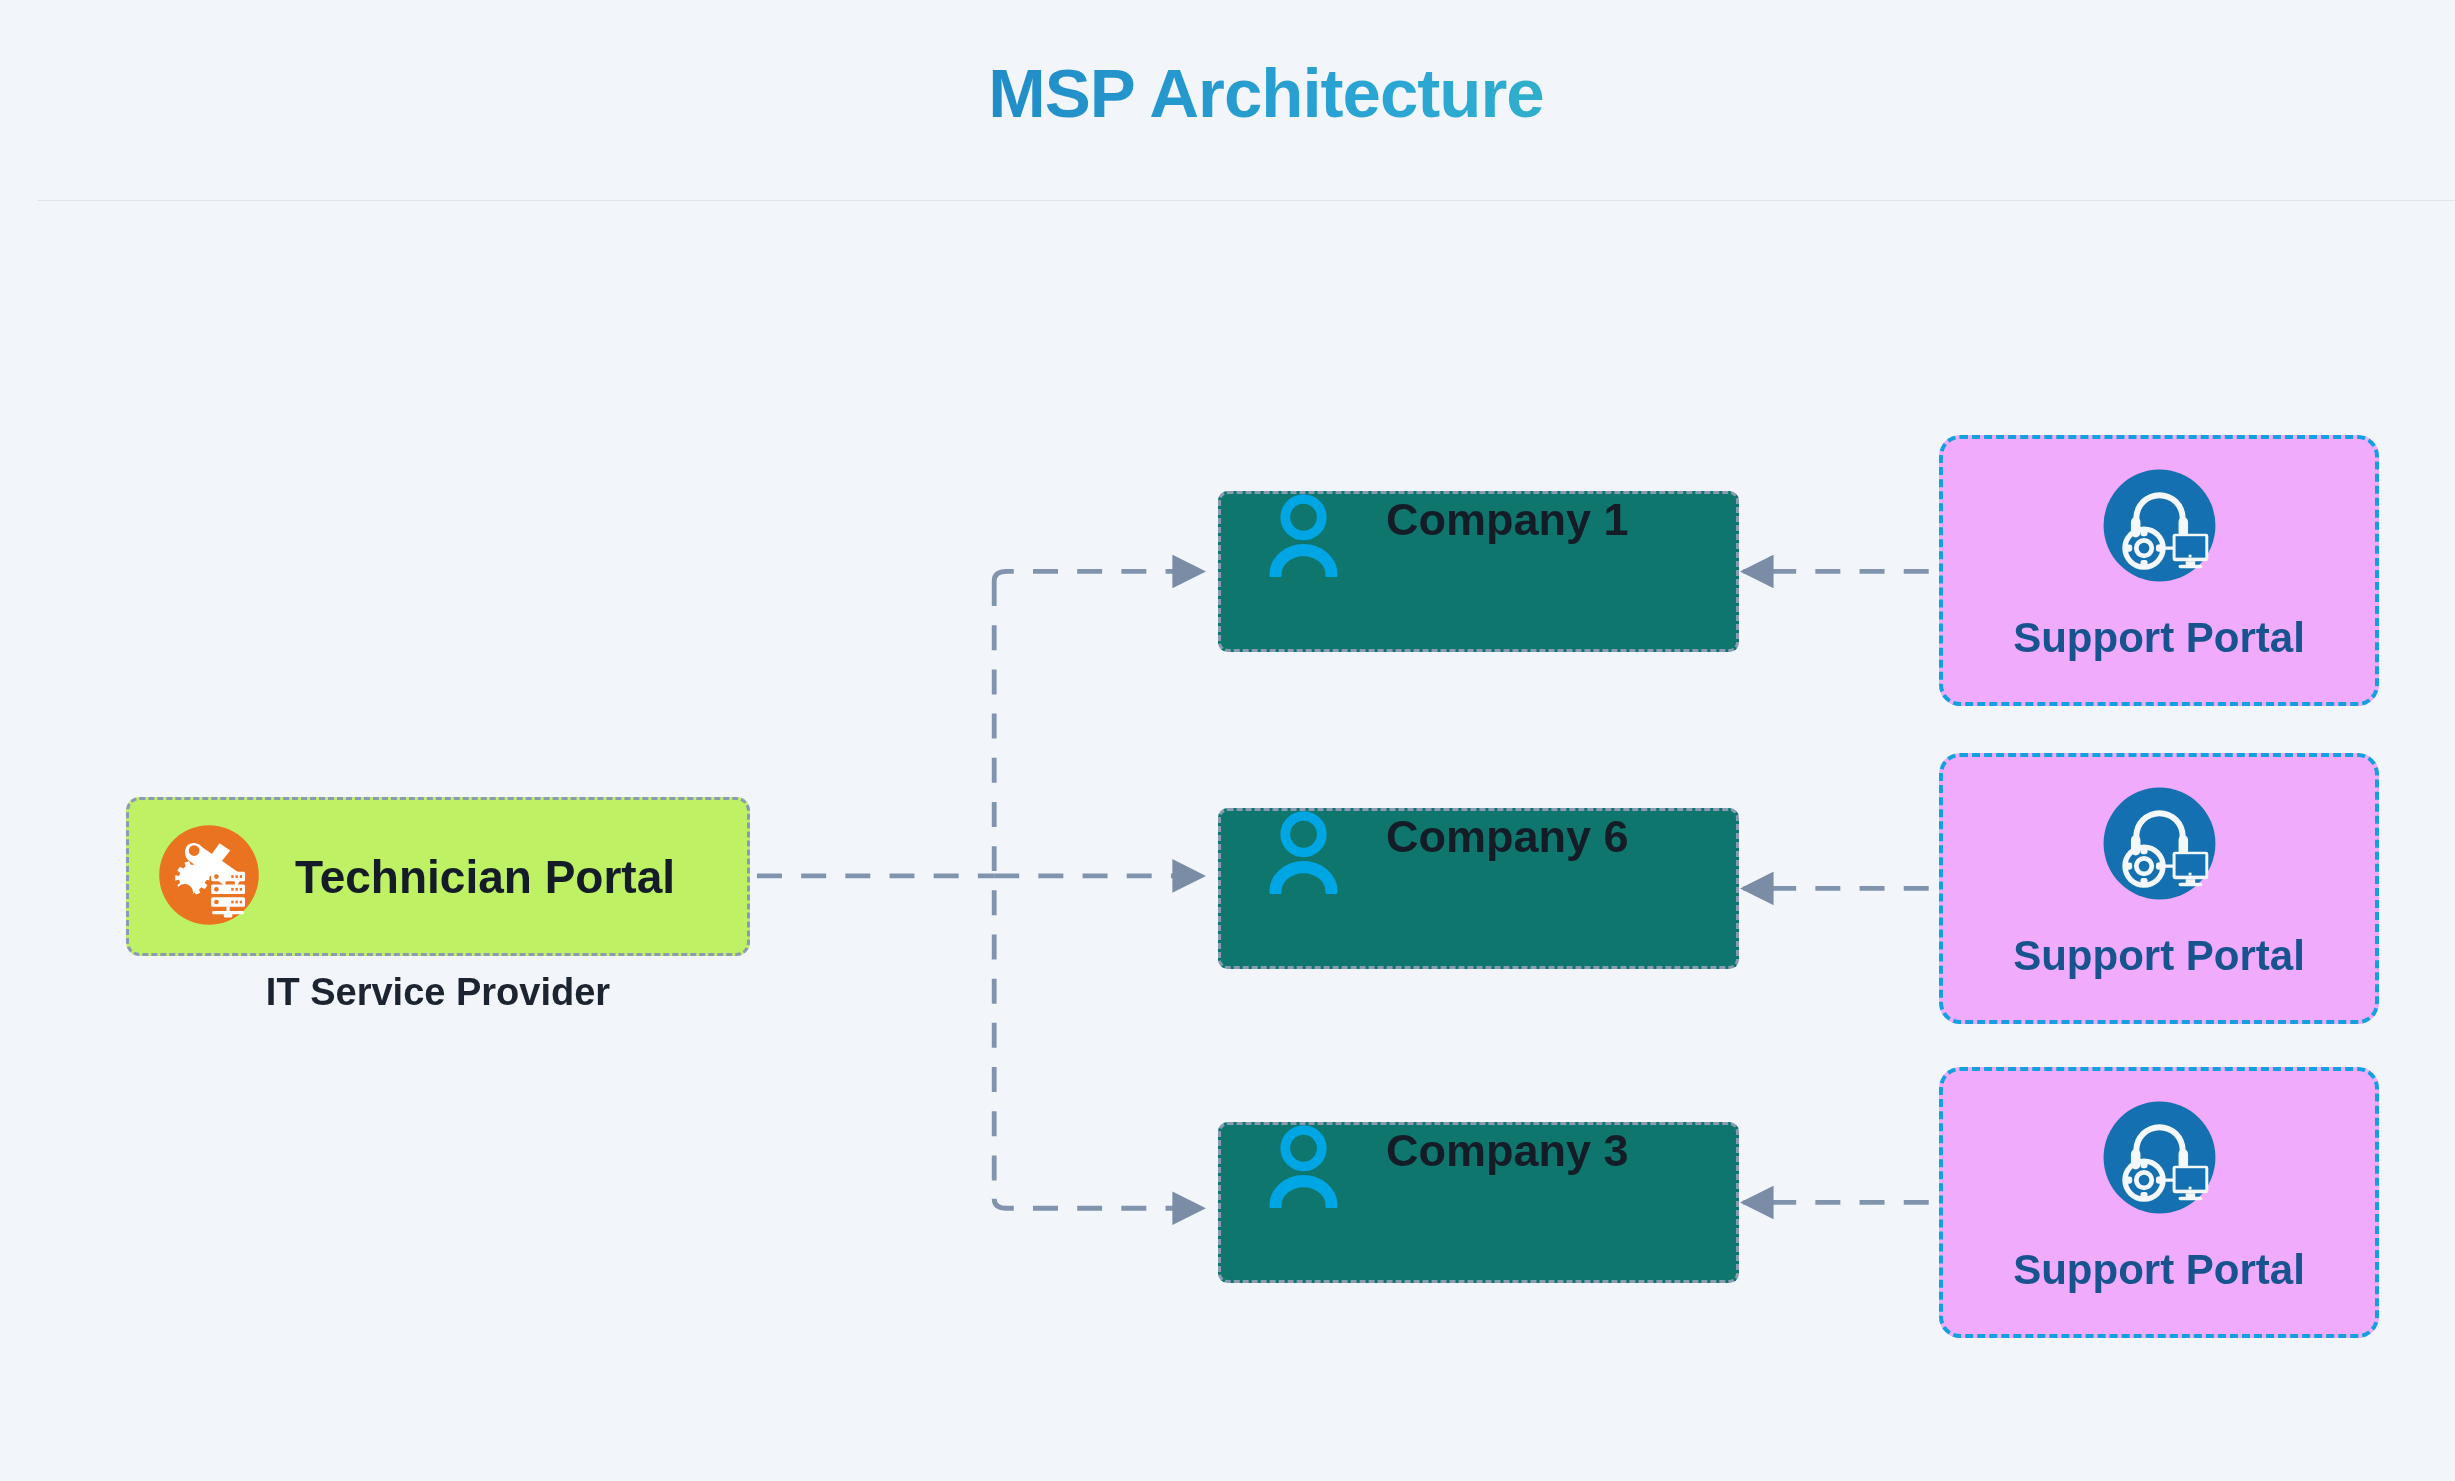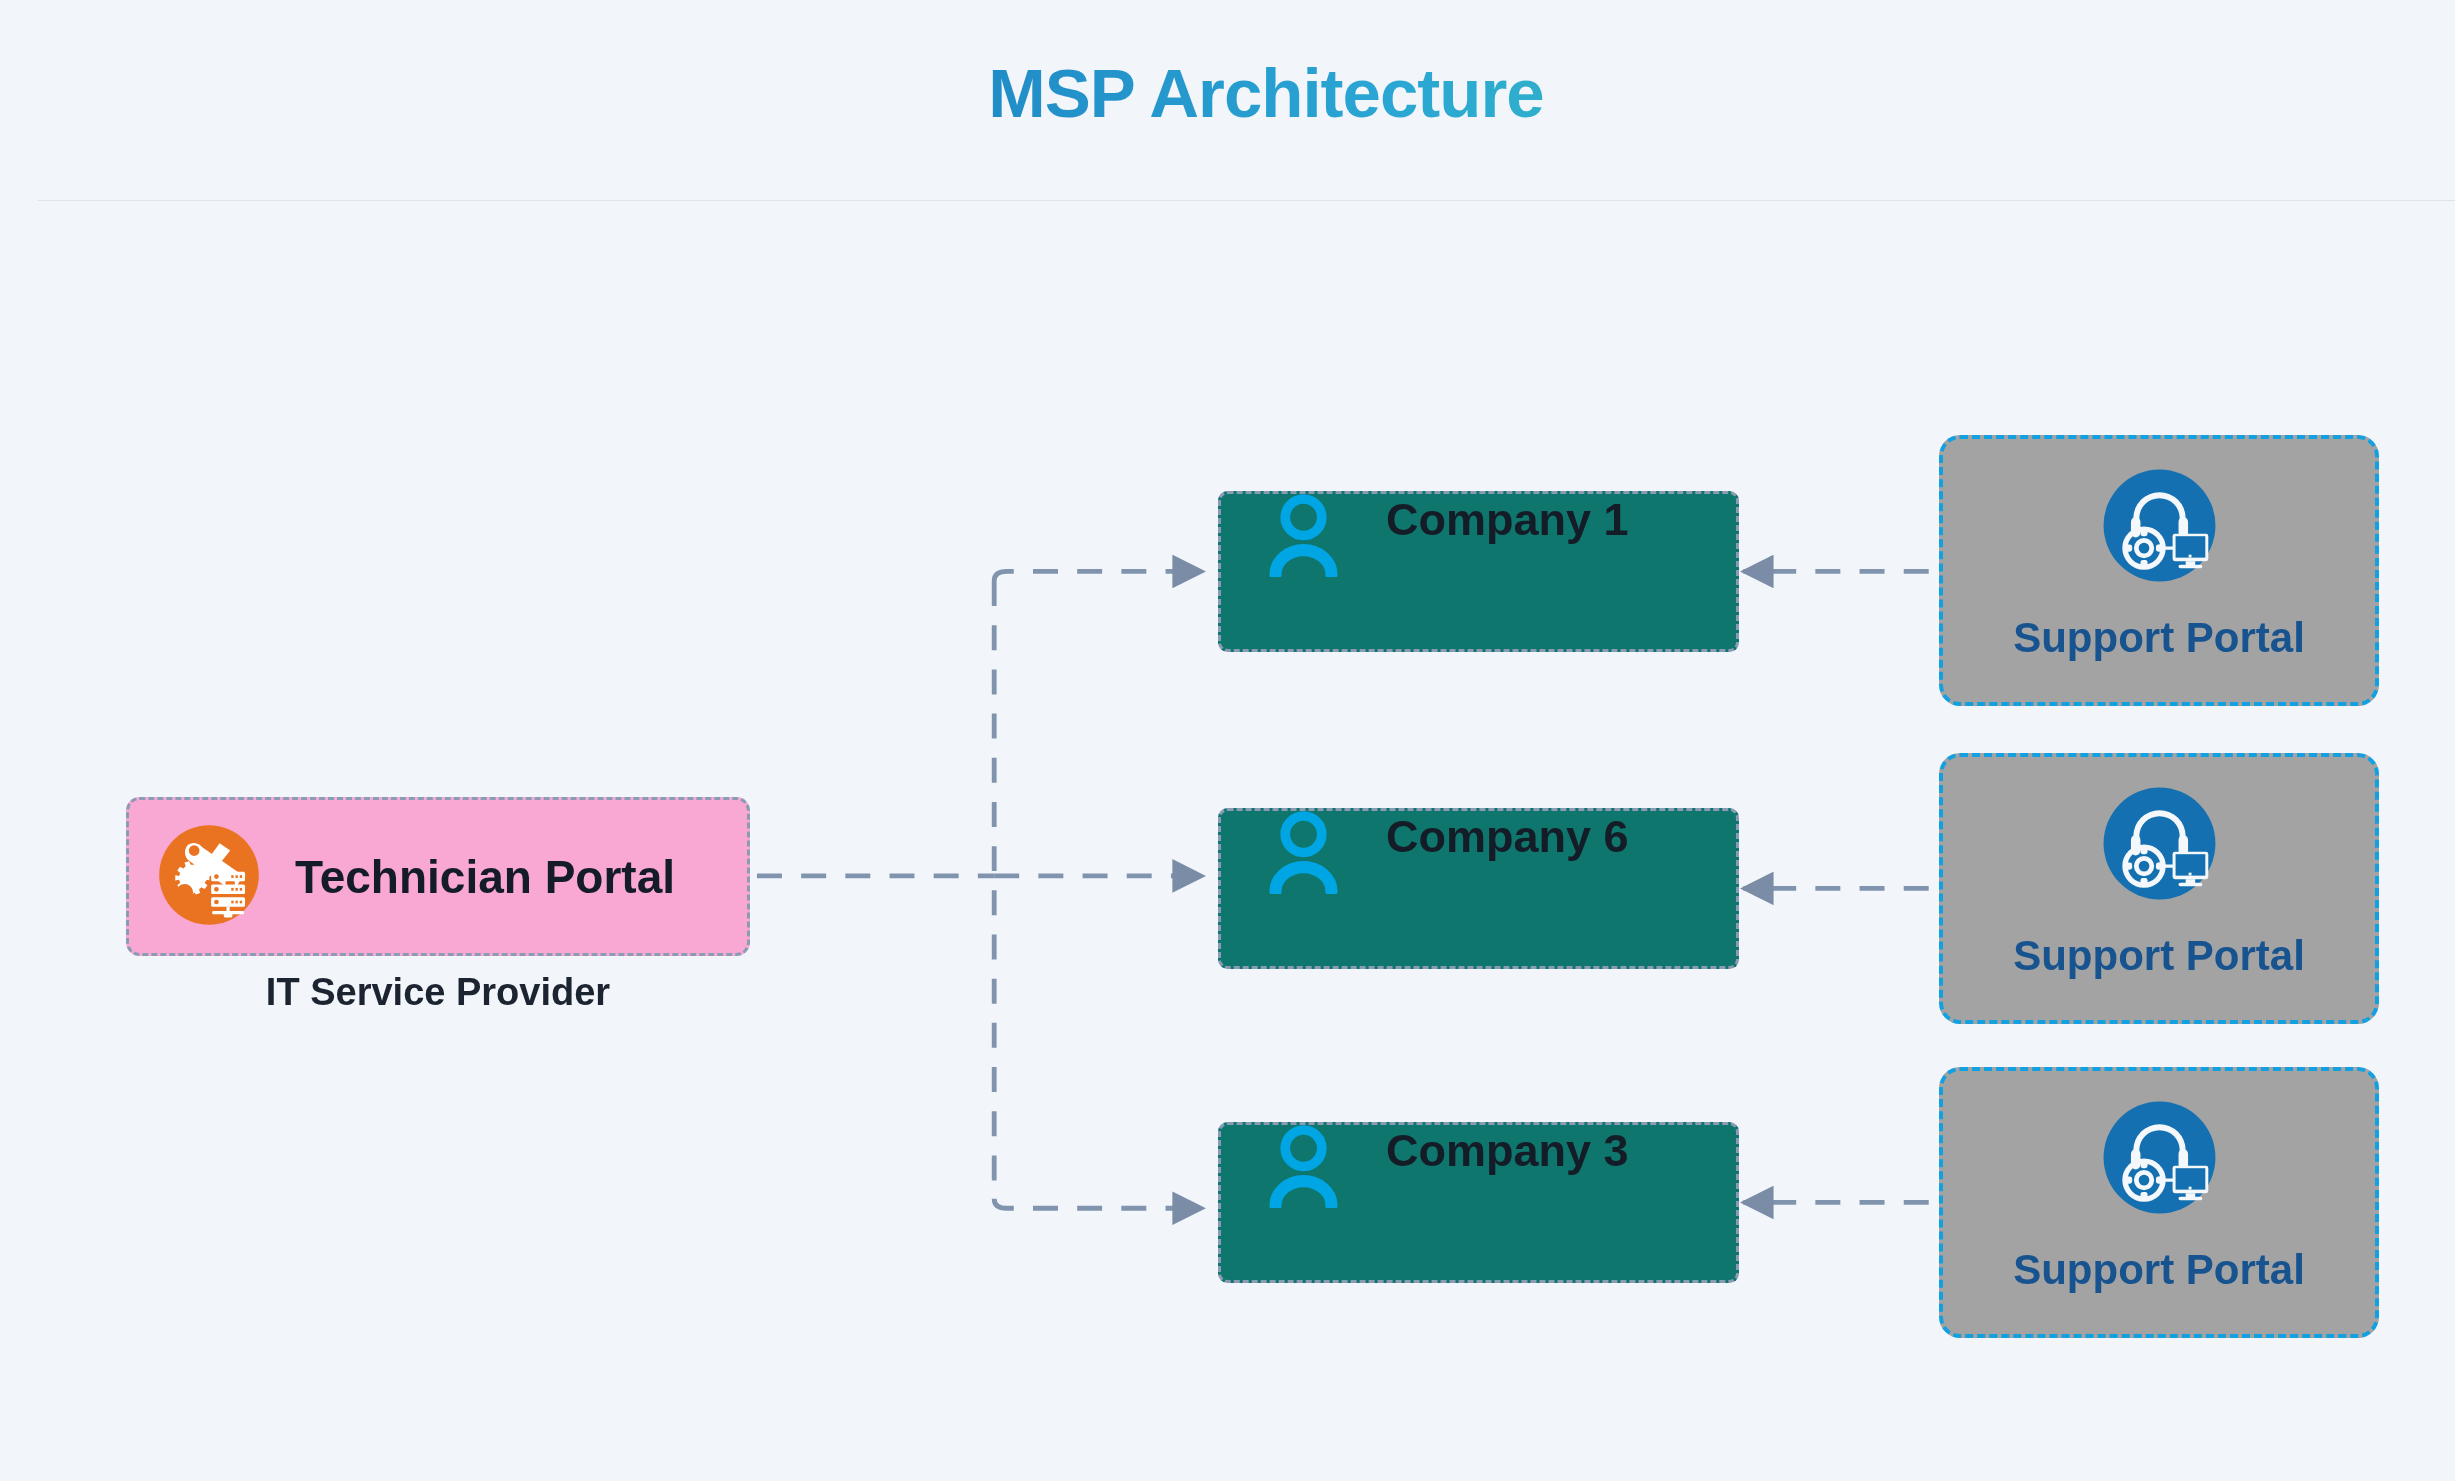--- a/index.html
+++ b/index.html
@@ -24,21 +24,21 @@
     background:linear-gradient(90deg,#115c96 0%,#1c7fc0 30%,#2aa6d4 55%,#3ec5b6 78%,#4cc97e 100%);
     -webkit-background-clip:text; background-clip:text;
     -webkit-text-fill-color:transparent; color:#1c7fc0;
   }
 
   
   .node{ position:absolute; }
 
   .tech-box{
     left:88px; top:797px; width:624px; height:159px;
-    background:#f9a8d4;
+    background:#bef264;
     border:3.8px dashed #8a9bb3;
     border-radius:13.4px;
     display:flex; align-items:center; padding-left:27px; gap:33px;
   }
   .tech-label{
     font-size:46px; font-weight:bold; color:#141c28; white-space:nowrap;
   }
   .tech-caption{
     position:absolute; left:88px; top:971px; width:624px;
     text-align:center; font-size:38px; font-weight:bold; color:#1b2430;
@@ -48,21 +48,21 @@
     width:521px; height:161px;
     background:#0f766e;
     border:3.8px dashed #8a9bb3;
     border-radius:9.6px;
     display:flex; align-items:flex-start; padding-left:46px; gap:46px;
   }
   .company-label{ font-size:45px; font-weight:bold; color:#141c28; white-space:nowrap; }
 
   .portal-box{
     width:440px; height:271px;
-    background:#a3a3a3;
+    background:#f0abfc;
     border:4.8px dashed #13a0e0;
     border-radius:21px;
     display:flex; flex-direction:column; align-items:center;
     padding-top:27px;
   }
   .portal-label{
     font-size:42px; font-weight:bold; color:#17538f;
     margin-top:25px; white-space:nowrap;
   }
 

